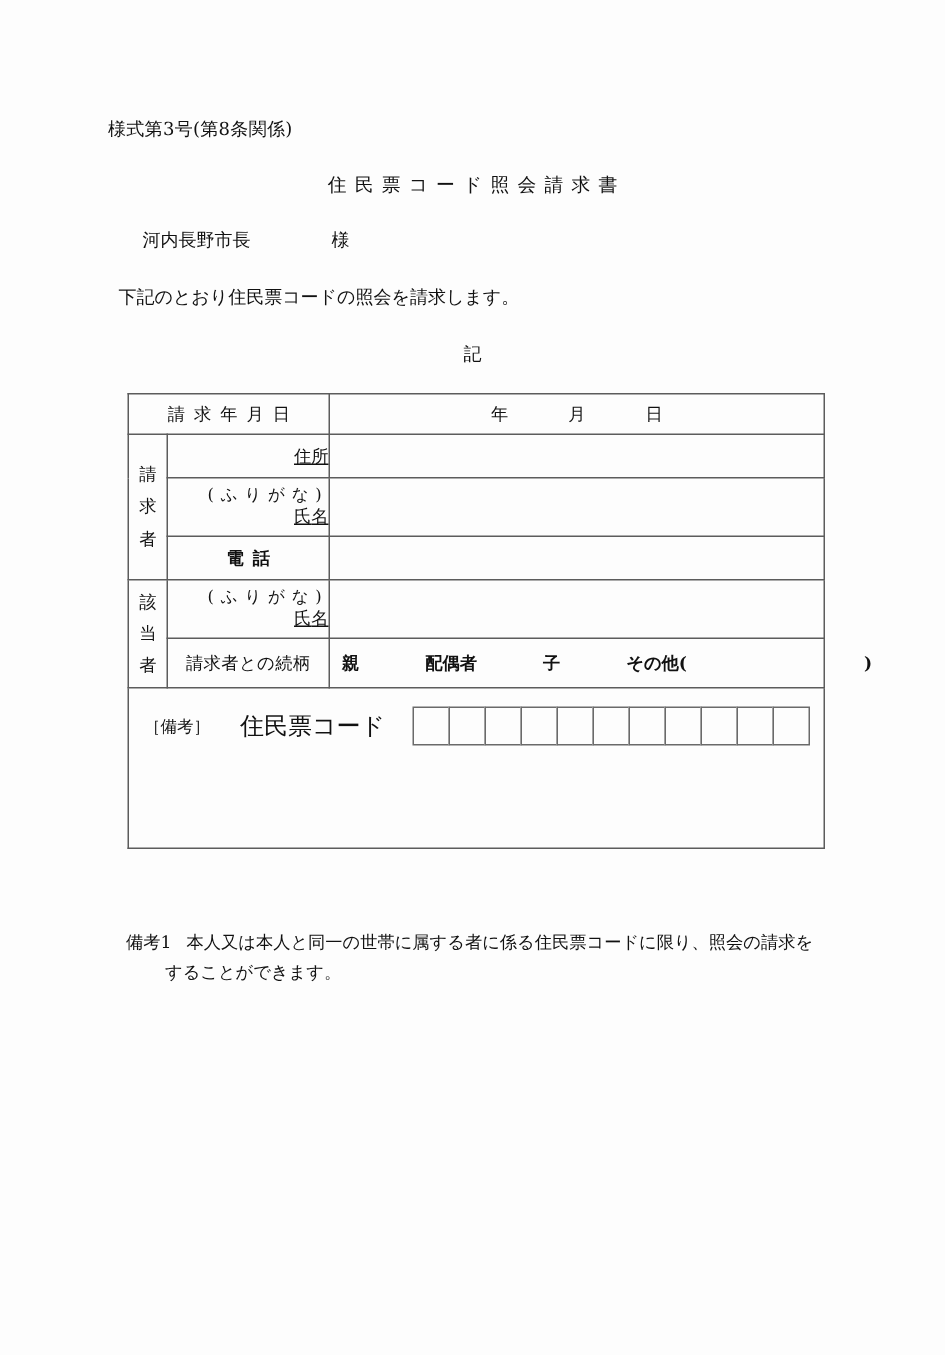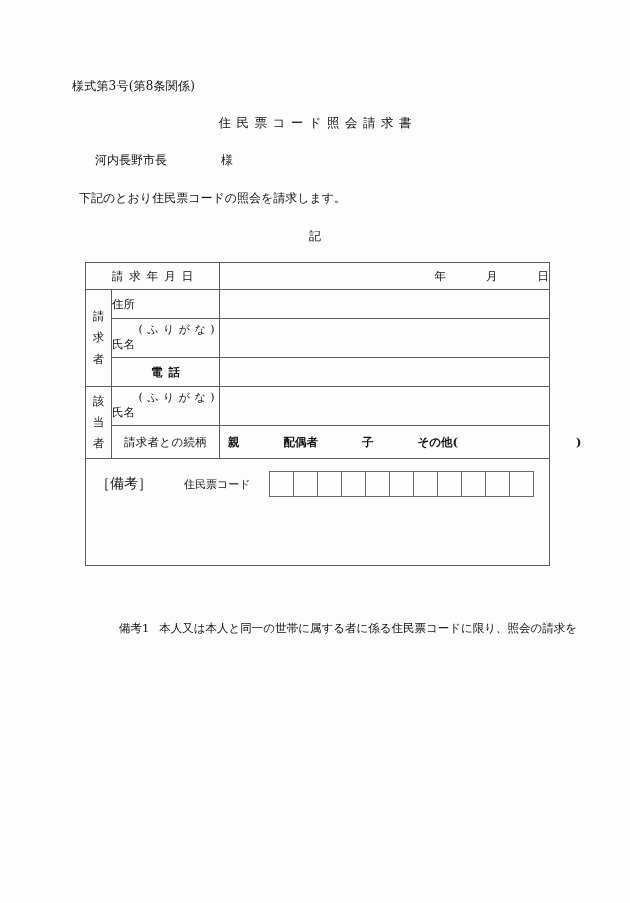--- a/index.html
+++ b/index.html
@@ -95,22 +95,23 @@
     padding: 2px 0;
   }
   .group-cell .vchar { display: block; }
 
   .label-cell {
     padding: 0 7px;
     font-size: 11.5px;
   }
   .label-justify {
     display: flex;
-    justify-content: flex-start;
+    justify-content: flex-end;
     width: 100%;
+    text-decoration: underline;
   }
   .label-spread {
     letter-spacing: 6px;
     text-indent: 6px;
     display: block;
     text-align: center;
   }
   .label-furigana {
     display: block;
     letter-spacing: 4.5px;
@@ -132,21 +133,21 @@
   .row-date td   { height: 26px; }
   .row-addr td   { height: 28px; }
   .row-name td   { height: 38px; }
   .row-tel td    { height: 28px; font-weight: bold; }
   .row-tname td  { height: 38px; }
   .row-rel td    { height: 32px; }
   .row-remarks td{ height: 106px; vertical-align: top; }
 
   .date-line {
     display: block;
-    text-align: right;
+    text-align: center;
     font-size: 11.5px;
     white-space: nowrap;
   }
   .date-line span { display: inline-block; }
   .date-gap-1 { width: 40px; }
   .date-gap-2 { width: 40px; }
 
   .relation-options {
     display: block;
     white-space: nowrap;
@@ -161,25 +162,25 @@
   .other-blank { display: inline-block; width: 118px; }
 
   
   .remarks-inner {
     display: flex;
     align-items: center;
     padding: 12px 0 0 10px;
     white-space: nowrap;
   }
   .remarks-label {
-    font-size: 14px;
+    font-size: 11px;
   }
   .remarks-sub {
-    font-size: 11px;
-    margin-left: 32px;
+    font-size: 16px;
+    margin-left: 20px;
     text-align: right;
   }
   .code-boxes {
     display: flex;
     margin-left: 18px;
   }
   .code-box {
     width: 23px;
     height: 24px;
     border: 1px solid #6a6a6a;
@@ -190,21 +191,21 @@
 
   
   .footnotes {
     position: absolute;
     left: 80px;
     top: 618px;
     width: 480px;
     font-size: 11.5px;
     line-height: 1.75;
   }
-  .fn-row { white-space: nowrap; margin-left: 35px; }
+  .fn-row { white-space: nowrap; }
   .fn-1-line1 { padding-left: 4px; }
   .fn-1-line2 { padding-left: 30px; }
   .fn-2-line1 { padding-left: 30px; }
   .fn-marker { display: inline-block; }
   .fn-gap { display: inline-block; width: 10px; }
 </style>
 </head>
 <body>
 
 <div class="page">
@@ -321,15 +322,18 @@
         </td>
       </tr>
 
     </tbody>
   </table>
 
   <div class="footnotes">
     <div class="fn-row fn-1-line1">
       <span class="fn-marker">備考1</span><span class="fn-gap"></span><span>本人又は本人と同一の世帯に属する者に係る住民票コードに限り、照会の請求を</span>
     </div>
+    <div class="fn-row fn-1-line2">
+      <span>することができます。</span>
+    </div>
   </div>
 
 </div>
 
 </body></html>

